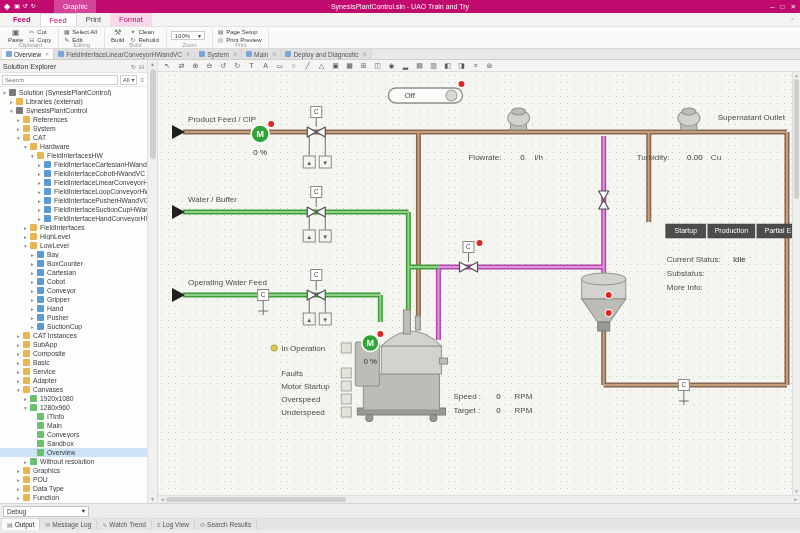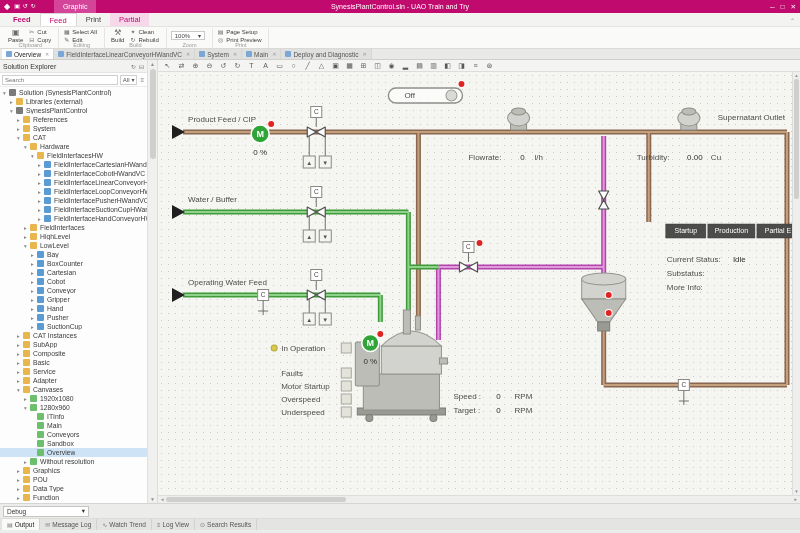--- a/index.html
+++ b/index.html
@@ -128,21 +128,21 @@
       <span class="winbtn">□</span>
       <span class="winbtn">✕</span>
     </span>
 </div>
 
 <div class="tabrow">
   <span style="display:flex">
       <div class="rtab filetab">Feed</div>
       <div class="rtab active">Feed</div>
       <div class="rtab">Print</div>
-      <div class="rtab contextual">Partial</div>
+      <div class="rtab contextual">Format</div>
     </span>
   <span class="tabrow-right"><span>⌃</span></span>
 </div>
 
 <div class="ribbon">
     <div class="rgroup">
       <div class="rbig">
         <span class="g">▣</span>
         <span>Paste</span>
       </div>

